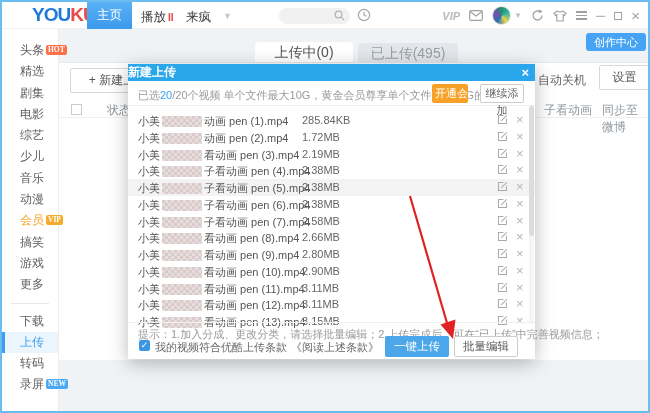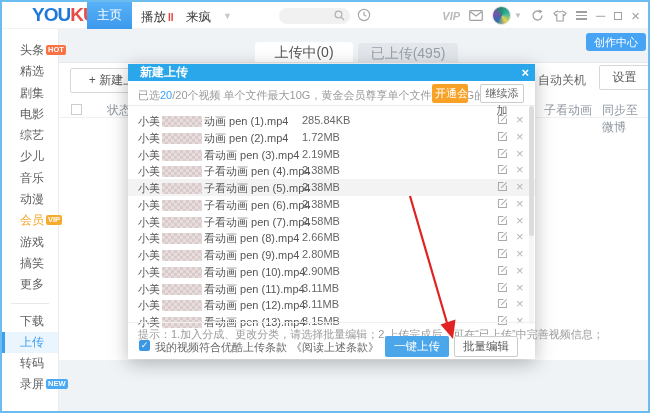--- a/index.html
+++ b/index.html
@@ -33,21 +33,21 @@
   .menu-ic i{display:block;height:1.5px;background:#a0a0a0;margin:2px 0;}
   .max-ic{display:inline-block;width:8px;height:8px;border:1.5px solid #a0a0a0;}
   
   .sidebar{position:absolute;left:0;top:27px;bottom:0;width:57px;background:#fff;border-right:1px solid #ececec;z-index:2;padding-top:11px;}
   .side-item{position:relative;height:21.3px;line-height:21.3px;padding-left:18px;font-size:12px;color:#5e5e5e;white-space:nowrap;cursor:pointer;}
   .side-item.vip-text{color:#f5a62a;text-align:center;}
   .side-item.active{color:#3c9ff0;background:#eaf5fe;}
   .side-item.active::before{content:"";position:absolute;left:0;top:0;bottom:0;width:3px;background:#3c9ff0;}
   .side-divider{margin:7px 9px;border-top:1px solid #e8e8e8;}
   .badge{display:inline-block;font-size:7.5px;font-weight:bold;color:#fff;border-radius:2px;
-    padding:0 2px;height:10px;line-height:10px;margin-left:2px;vertical-align:2px;}
+    padding:0 2px;height:10px;line-height:10px;margin-left:2px;vertical-align:2px;font-family:Liberation Serif, serif;}
   .badge.hot{background:#fb7146;}
   .badge.vip{background:#f5ab2e;}
   .badge.new{background:#4aa9f2;}
   
   .main-bg{position:absolute;left:57px;top:27px;right:0;bottom:0;background:#f0f3f6;}
   .panel{position:absolute;left:57px;top:60px;right:0;height:298px;background:#fff;border-top:1px solid #e9e9e9;}
   .up-tab{position:absolute;height:20px;line-height:20px;text-align:center;font-size:14px;border-radius:4px 4px 0 0;cursor:pointer;}
   .up-tab.t1{left:253px;top:40px;width:98px;background:#fff;color:#555;}
   .up-tab.t2{left:356px;top:41px;width:100px;background:#e3e7eb;color:#98a0a8;}
   .create-center{position:absolute;left:584px;top:31px;width:60px;height:18px;line-height:18px;text-align:center;
@@ -60,21 +60,21 @@
   .hdr-check{position:absolute;left:69px;top:102px;width:11px;height:11px;border:1px solid #ccc;background:#fff;}
   .col-label{position:absolute;top:100px;font-size:12px;color:#8f979f;}
   .col-status{left:105px;}
   .col-remaining{left:542px;}
   .col-weibo{left:600px;}
   .hdr-line{position:absolute;left:57px;right:0;top:115px;border-top:1px solid #f0f0f0;}
   
   .modal{position:absolute;left:126px;top:62px;width:407px;height:295px;background:#fff;
     box-shadow:0 4px 18px rgba(0,0,0,.28);z-index:5;}
   .modal-header{position:absolute;left:0;top:0;right:0;height:17px;background:#2aa7ea;color:#fff;
-    font-size:12px;line-height:17px;padding-left:12px;font-weight:bold;}
+    font-size:12px;line-height:17px;padding-left:0;font-weight:bold;}
   .modal-close{position:absolute;right:6px;top:0;color:#fff;font-size:13px;line-height:17px;font-weight:bold;cursor:pointer;}
   .modal-info{position:absolute;left:0;top:17px;right:0;height:25px;border-bottom:1px solid #ececec;}
   .info-text{position:absolute;left:10px;top:7px;font-size:11px;color:#9a9a9a;white-space:nowrap;}
   .info-text .blue{color:#3c9ff0;}
   .btn-open-vip{position:absolute;left:304px;top:3px;width:36px;height:19px;line-height:19px;text-align:right;
     background:#f7a227;color:#fff;font-size:11px;border-radius:2px;cursor:pointer;}
   .btn-continue{position:absolute;left:352px;top:3px;width:44px;height:19px;line-height:17px;text-align:center;
     background:#fff;border:1px solid #ccc;color:#666;font-size:11px;border-radius:2px;cursor:pointer;}
   .file-list{position:absolute;left:0;top:42px;right:0;height:218px;overflow:hidden;margin-top:6px;}
   .file-row{position:relative;height:16.77px;font-size:11px;color:#555;}
@@ -157,22 +157,22 @@
     <div id="sidebar-top">
         <div class="side-item"><span>头条</span><span class="badge hot">HOT</span></div>
         <div class="side-item"><span>精选</span></div>
         <div class="side-item"><span>剧集</span></div>
         <div class="side-item"><span>电影</span></div>
         <div class="side-item"><span>综艺</span></div>
         <div class="side-item"><span>少儿</span></div>
         <div class="side-item"><span>音乐</span></div>
         <div class="side-item"><span>动漫</span></div>
         <div class="side-item vip-text"><span>会员</span><span class="badge vip">VIP</span></div>
+        <div class="side-item"><span>搞笑</span></div>
         <div class="side-item"><span>游戏</span></div>
-        <div class="side-item"><span>搞笑</span></div>
         <div class="side-item"><span>更多</span></div>
       </div>
     <div class="side-divider"></div>
     <div id="sidebar-tools">
         <div class="side-item"><span>下载</span></div>
         <div class="side-item active"><span>上传</span></div>
         <div class="side-item"><span>转码</span></div>
         <div class="side-item"><span>录屏</span><span class="badge new">NEW</span></div>
       </div>
   </div>

